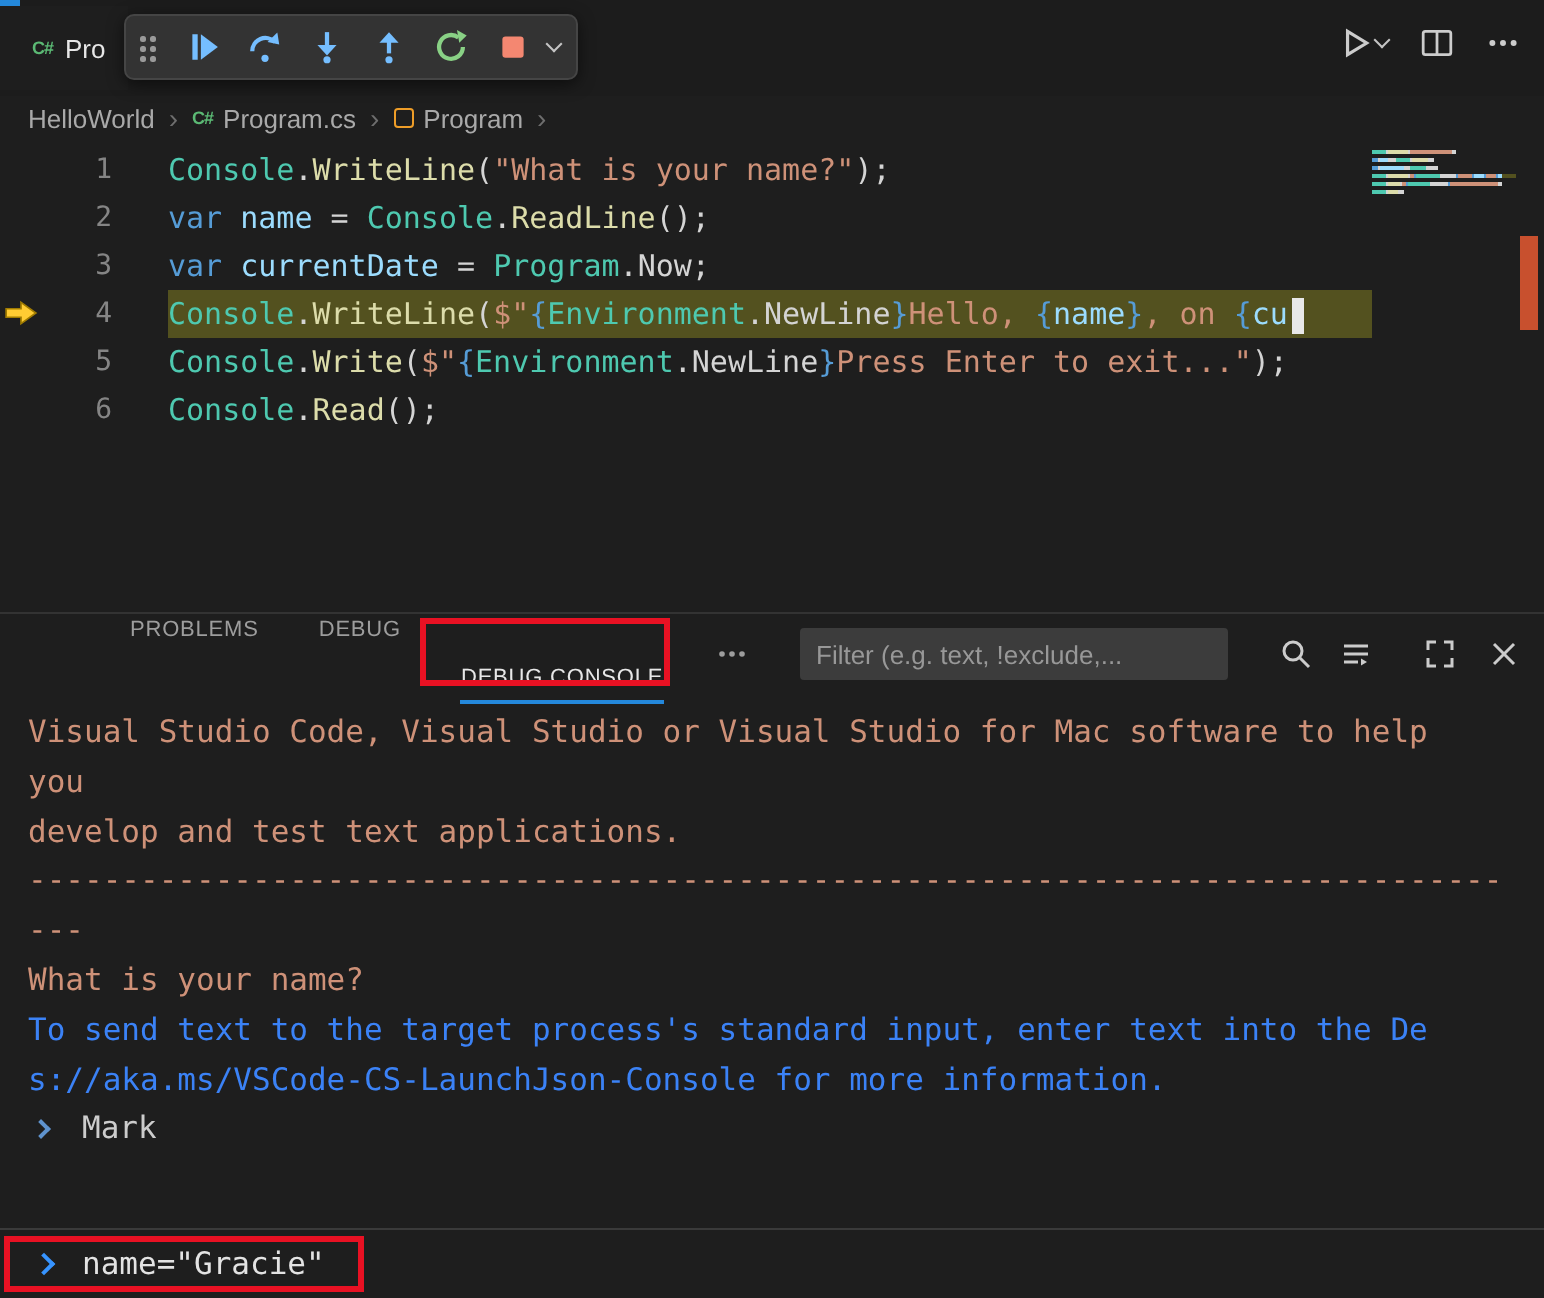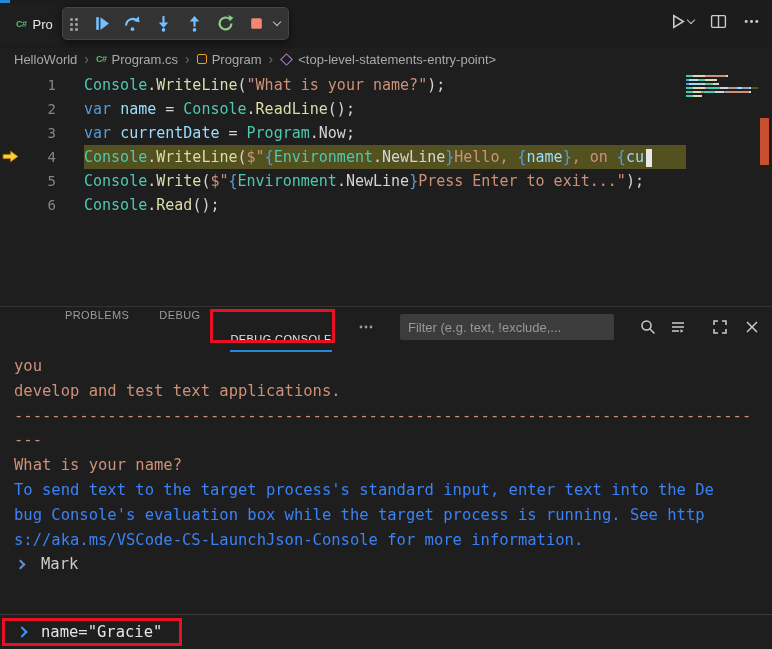--- a/index.html
+++ b/index.html
@@ -179,24 +179,20 @@
       <span class="bc-item">
         <span class="icon-cs">C#</span>
         <span>Program.cs</span>
       </span>
       <span class="bc-sep">›</span>
       <span class="bc-item">
         <span class="bi-class"></span>
         <span>Program</span>
       </span>
       <span class="bc-sep">›</span>
-      <span class="bc-item">
-        <span class="bi-method"></span>
-        <span>&lt;top-level-statements-entry-point&gt;</span>
-      </span>
     </div>
 
   <div class="editor">
     <div id="code-lines">
         <div class="code-row"><div class="gutter"><span class="ln">1</span></div><div class="code-text"><span class="t-type">Console</span><span class="t-punct">.</span><span class="t-method">WriteLine</span><span class="t-punct">(</span><span class="t-string">"What is your name?"</span><span class="t-punct">);</span></div></div>
         <div class="code-row"><div class="gutter"><span class="ln">2</span></div><div class="code-text"><span class="t-kw">var</span><span class="t-punct"> </span><span class="t-var">name</span><span class="t-punct"> = </span><span class="t-type">Console</span><span class="t-punct">.</span><span class="t-method">ReadLine</span><span class="t-punct">();</span></div></div>
         <div class="code-row"><div class="gutter"><span class="ln">3</span></div><div class="code-text"><span class="t-kw">var</span><span class="t-punct"> </span><span class="t-var">currentDate</span><span class="t-punct"> = </span><span class="t-type">Program</span><span class="t-punct">.</span><span class="t-punct">Now</span><span class="t-punct">;</span></div></div>
         <div class="code-row current"><div class="gutter"><span class="dbg-arrow"><svg viewBox="0 0 16 16">
                 <path d="M1 6h7V3l7 5-7 5v-3H1z" fill="#ffcc33" stroke="#a07b00" stroke-width="0.8"></path>
               </svg></span><span class="ln">4</span></div><div class="code-text"><span class="t-type">Console</span><span class="t-punct">.</span><span class="t-method">WriteLine</span><span class="t-punct">(</span><span class="t-string">$"</span><span class="t-brace">{</span><span class="t-type">Environment</span><span class="t-punct">.</span><span class="t-punct">NewLine</span><span class="t-brace">}</span><span class="t-string">Hello, </span><span class="t-brace">{</span><span class="t-var">name</span><span class="t-brace">}</span><span class="t-string">, on </span><span class="t-brace">{</span><span class="t-var">cu</span><span class="cursor"></span></div></div>
@@ -259,27 +255,27 @@
         <svg viewBox="0 0 16 16" stroke="#cccccc" stroke-width="1.5">
             <line x1="3" y1="3" x2="13" y2="13"></line>
             <line x1="13" y1="3" x2="3" y2="13"></line>
           </svg>
       </span>
     </div>
     <div class="tab-annotation" id="tab-annotation" style="left: 210px; width: 125px; top: 2px;"></div>
   </div>
 
   <div class="console-output" id="console-output">
+      <div class="console-line c-orange"><span>Visual Studio Code, Visual Studio or Visual Studio for Mac software to help</span></div>
       <div class="console-line c-orange"><span>you</span></div>
       <div class="console-line c-orange"><span>develop and test text applications.</span></div>
       <div class="console-line c-orange"><span>-------------------------------------------------------------------------------</span></div>
       <div class="console-line c-orange"><span>---</span></div>
       <div class="console-line c-orange"><span>What is your name?</span></div>
       <div class="console-line c-yellow"><span>To send text to the target process's standard input, enter text into the De</span></div>
-      <div class="console-line c-yellow"><span>bug Console's evaluation box while the target process is running. See http</span></div>
       <div class="console-line c-yellow"><span>s://aka.ms/VSCode-CS-LaunchJson-Console for more information.</span></div>
       <div class="console-line c-white"><span class="prompt-chevron"></span><span>Mark</span></div>
     </div>
 
   <div class="console-input">
     <span class="input-chevron"></span>
     <input class="repl-input" type="text" value="name=&quot;Gracie&quot;" style="">
     <div class="input-annotation"></div>
   </div>
 

